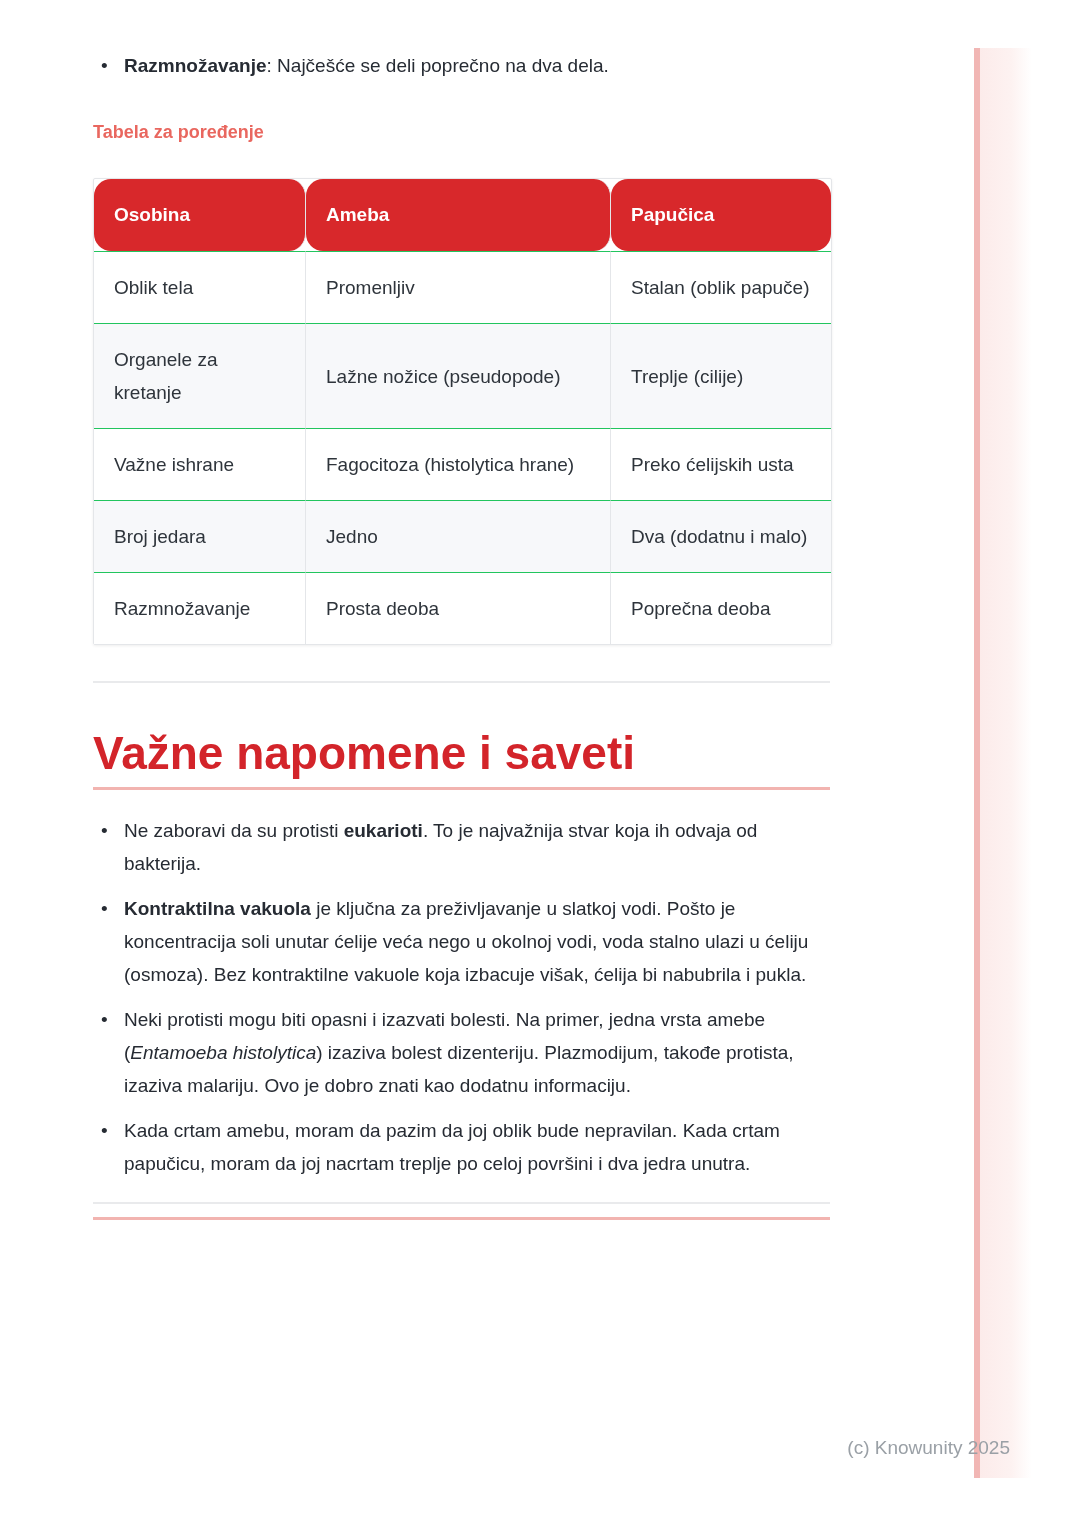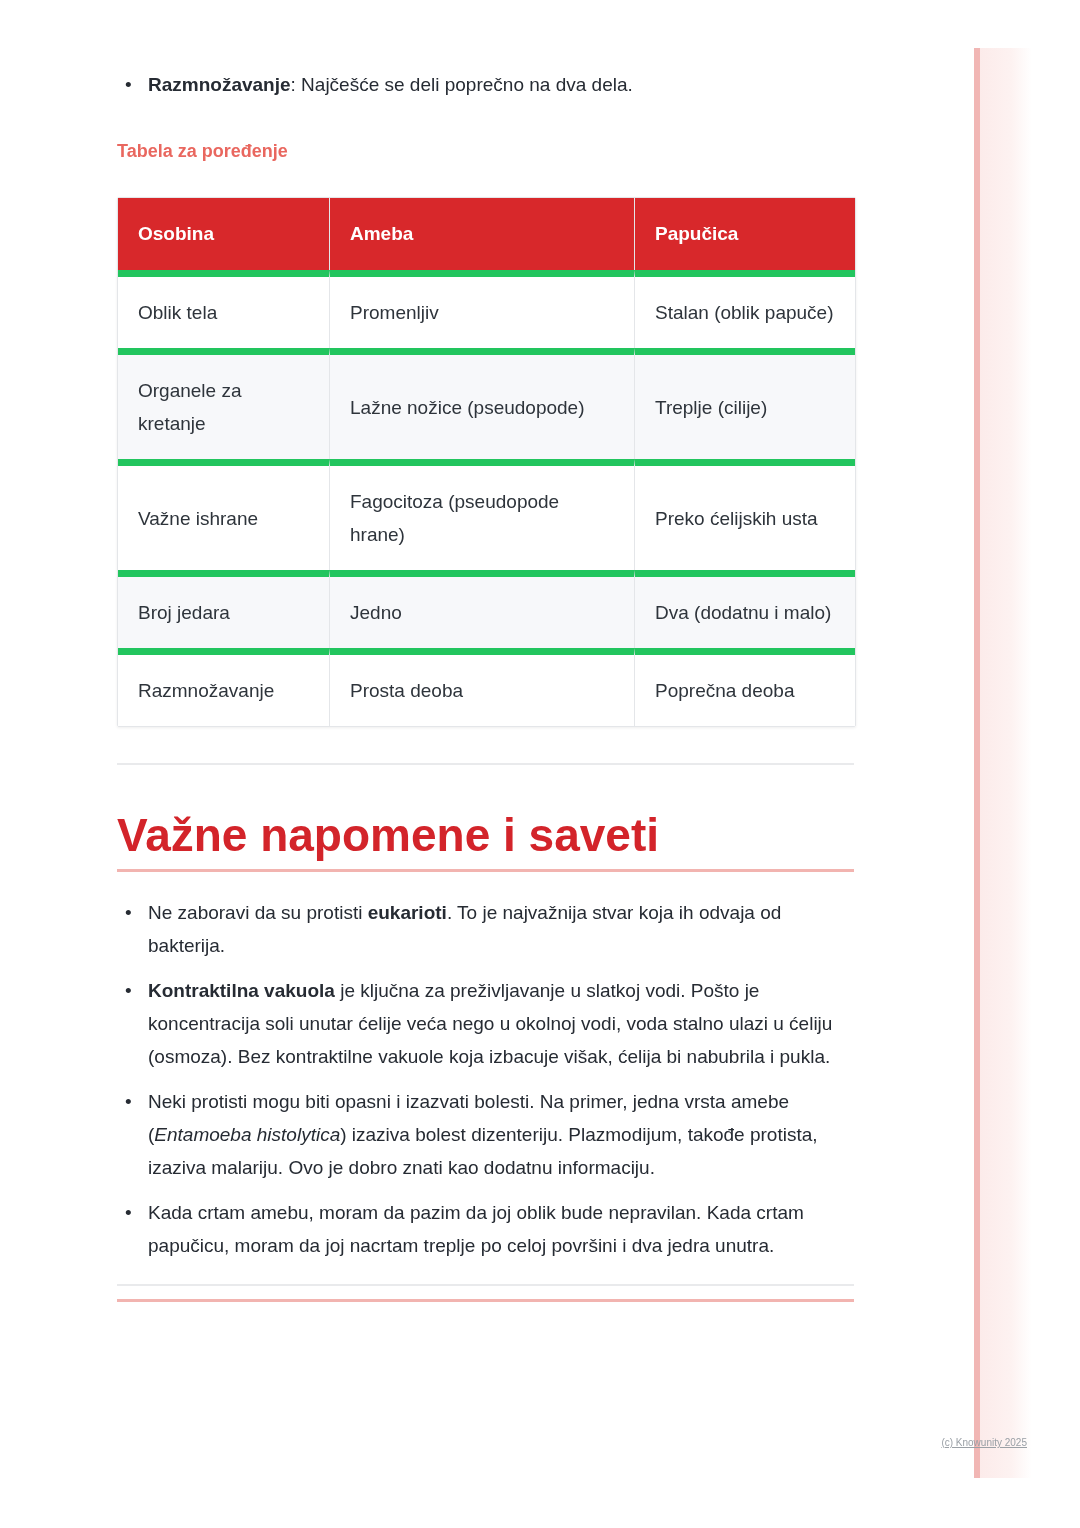--- a/index.html
+++ b/index.html
@@ -2,21 +2,21 @@
 <html><head>
 <meta charset="utf-8">
 <style>
   * { margin:0; padding:0; box-sizing:border-box; }
   html,body { width:1080px; }
   body {
     height:1528px; overflow:hidden; position:relative;
     background:#ffffff; color:#262b33;
     font-family:"Liberation Sans","DejaVu Sans",sans-serif;
   }
-  .page { width:737px; margin-left:117px; padding-top:68px; position:relative; z-index:2; }
+  .page { width:737px; margin-left:93px; padding-top:49px; position:relative; z-index:2; }
 
   
   ul.bullets { list-style:none; }
   ul.bullets li {
     position:relative; padding-left:31px;
     font-size:19px; line-height:33px; color:#262b33;
   }
   ul.bullets li::before {
     content:"\2022"; position:absolute; left:8px; top:0;
     font-size:19px; line-height:33px; color:#262b33;
@@ -49,43 +49,44 @@
     box-shadow:0 1px 3px rgba(0,0,0,0.07);
     table-layout:fixed;
   }
   table.compare col.c1 { width:212px; }
   table.compare col.c2 { width:305px; }
   table.compare col.c3 { width:220px; }
   table.compare th {
     background:#d8282b; color:#ffffff; font-weight:700; font-size:19px;
     text-align:left; padding:24px 20px; line-height:24px;
     border-right:1px solid #e4e6e9;
+    border-radius:17px;
   }
   table.compare th:last-child { border-right:none; }
   table.compare td {
     font-size:19px; color:#2e343b; line-height:33px;
     padding:19px 20px; vertical-align:middle;
-    border-top:7px solid #22c55e; border-right:1px solid #e4e6e9;
+    border-top:1px solid #22c55e; border-right:1px solid #e4e6e9;
     background:#ffffff;
   }
   table.compare td:last-child { border-right:none; }
   table.compare tr.shaded td { background:#f7f8fa; }
 
   
   .side-strip {
     position:absolute; left:974px; top:48px; width:58px; height:1430px;
     border-left:6px solid #f1b6b4;
     background:linear-gradient(to right, #fcebea 0%, #fdf2f1 60%, #ffffff 100%);
     z-index:1;
   }
 
   
   .watermark {
-    position:absolute; top:1437px; right:53px;
-    font-size:10px; color:#9aa0a6; z-index:5; white-space:nowrap;text-decoration:underline;
+    position:absolute; top:1437px; right:70px;
+    font-size:19px; color:#9aa0a6; z-index:5; white-space:nowrap;
   }
 </style>
 </head>
 <body>
 
 <div class="page">
 
   <ul class="bullets intro-bullets" id="intro-list">
       <li><span style="font-weight: 700;">Razmnožavanje</span><span>: Najčešće se deli poprečno na dva dela.</span></li>
     </ul>
@@ -111,21 +112,21 @@
           <td>Promenljiv</td>
           <td>Stalan (oblik papuče)</td>
         </tr>
         <tr class="shaded">
           <td>Organele za kretanje</td>
           <td>Lažne nožice (pseudopode)</td>
           <td>Treplje (cilije)</td>
         </tr>
         <tr>
           <td>Važne ishrane</td>
-          <td>Fagocitoza (pseudopode hrane)</td>
+          <td>Fagocitoza (histolytica hrane)</td>
           <td>Preko ćelijskih usta</td>
         </tr>
         <tr class="shaded">
           <td>Broj jedara</td>
           <td>Jedno</td>
           <td>Dva (dodatnu i malo)</td>
         </tr>
         <tr>
           <td>Razmnožavanje</td>
           <td>Prosta deoba</td>

